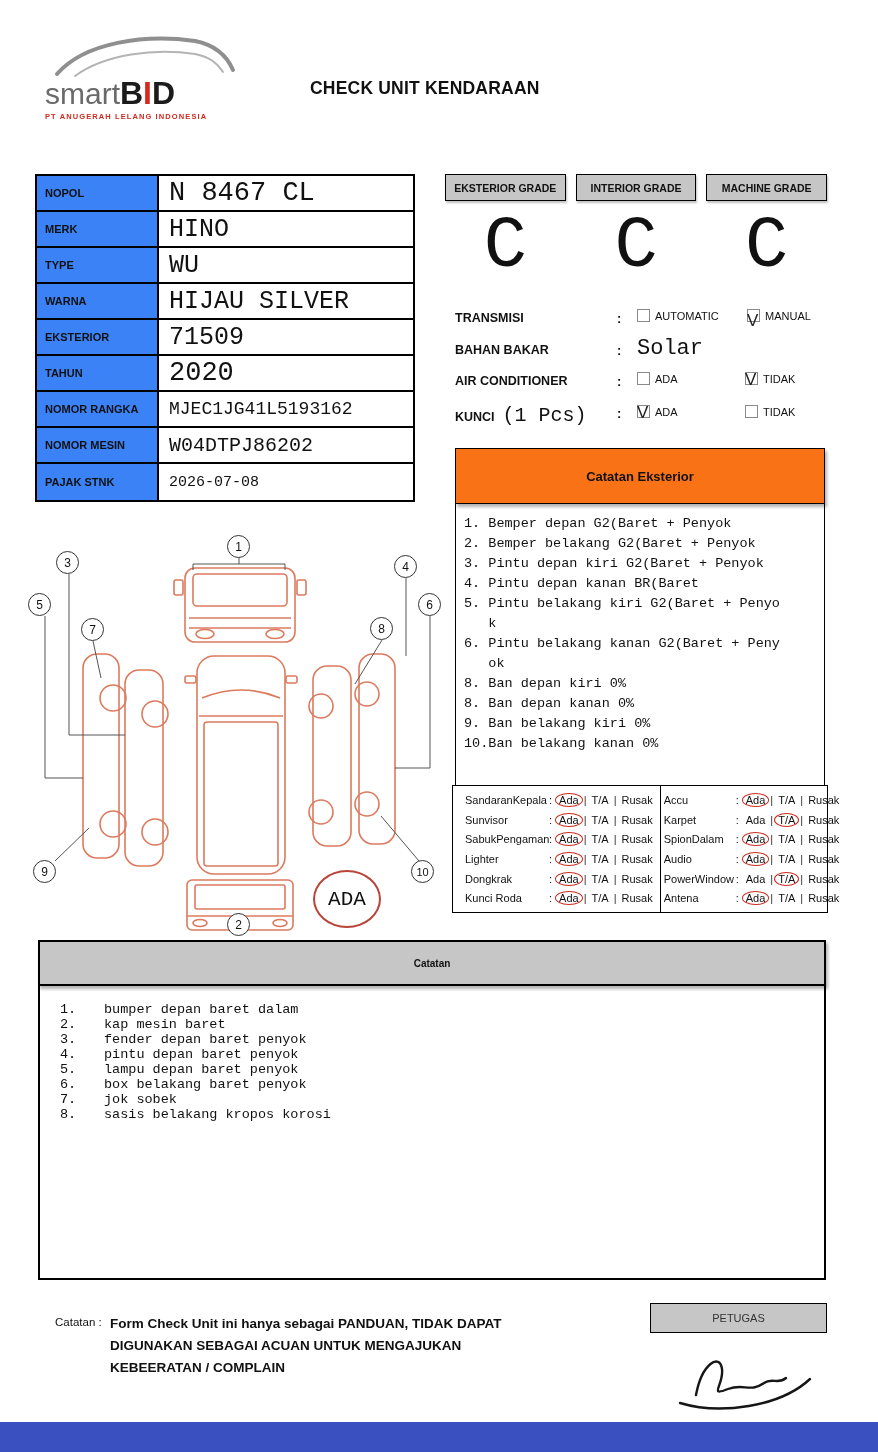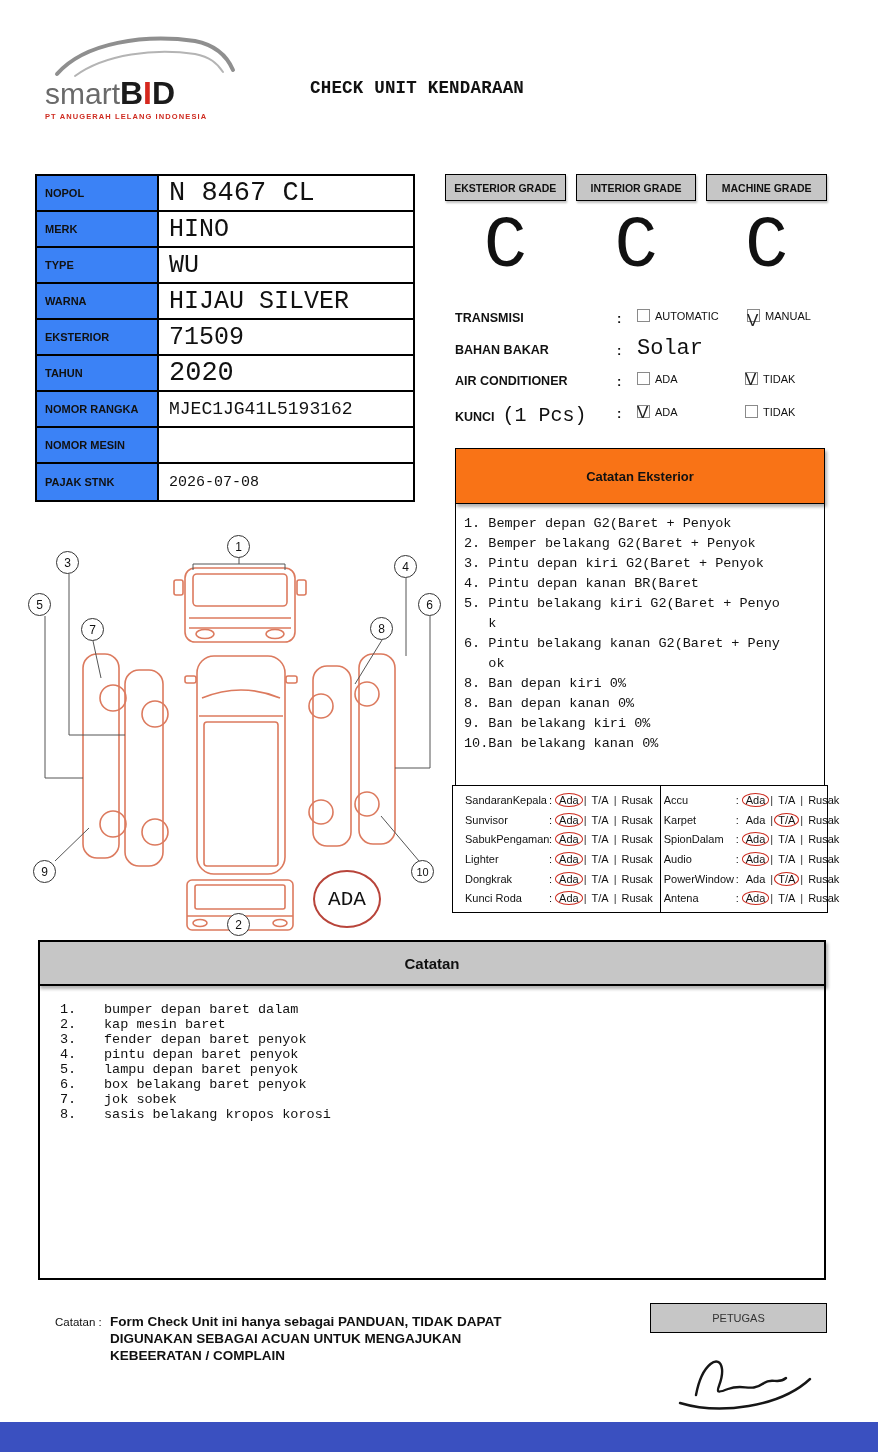--- a/index.html
+++ b/index.html
@@ -10,21 +10,21 @@
   .mono { font-family:"Liberation Mono","DejaVu Sans Mono",monospace; }
 
   
   .logo { left:45px; top:28px; width:200px; }
   .logo-text { margin-top:-10px; line-height:1; white-space:nowrap; }
   .logo-smart { font-size:30px; color:#6a6a6a; }
   .logo-b, .logo-d { font-size:32px; font-weight:bold; color:#1b1b1b; }
   .logo-i { font-size:32px; font-weight:bold; color:#d6281e; }
   .logo-sub { margin-top:3px; font-size:7.5px; font-weight:bold; color:#cf2b20; letter-spacing:1.1px; }
 
-  .page-title { left:310px; top:78px; font-size:17.5px; font-weight:bold; letter-spacing:.2px;font-family:Liberation Mono, monospace; }
+  .page-title { left:310px; top:78px; font-size:17.5px; font-weight:bold; letter-spacing:.2px; }
 
   
   .vtable { left:35px; top:174px; width:380px; border:2px solid #000; }
   .vrow { display:flex; height:36px; border-bottom:2px solid #000; }
   .vrow:last-child { border-bottom:none; }
   .vlabel { width:122px; background:#3b82f6; border-right:2px solid #000;
             font-size:11px; font-weight:bold; display:flex; align-items:center; padding-left:8px; }
   .vvalue { flex:1; display:flex; align-items:center; padding-left:10px; }
   .fs27{font-size:27px} .fs25{font-size:25px} .fs21{font-size:15px} .fs20{font-size:20px} .fs18{font-size:18px}
 
@@ -66,31 +66,31 @@
   .eq-row { display:flex; align-items:center; height:19.7px; white-space:nowrap; }
   .eq-label { width:84px; overflow:hidden;margin-left:9px; }
   .eq-label-r { width:72px; overflow:hidden; }
   .eq-colon { padding:0 3px 0 0; }
   .opt { padding:0 3px; border:1.6px solid transparent; border-radius:50%; }
   .opt.circled { border-color:#cc2a1e; }
   .pipe { padding:0 1px; color:#333; }
 
   
   .cat-box { left:38px; top:940px; width:788px; }
-  .cat-head { height:46px; background:#c6c6c6; border:2px solid #000; font-size:15px; font-weight:bold;
+  .cat-head { height:46px; background:#c6c6c6; border:2px solid #000; font-size:10px; font-weight:bold;
               display:flex; align-items:center; justify-content:center; box-shadow:2px 3px 3px rgba(0,0,0,.3); }
   .cat-body { border:2px solid #000; border-top:none; height:294px; padding:16px 20px;
               font-size:13.5px; line-height:15px; }
   .cat-line { display:flex; }
   .cat-num { width:44px; }
 
   
   .foot-label { left:55px; top:1316px; font-size:11.5px; }
   .foot-note { left:110px; top:1313px; width:460px; font-size:13.5px; font-weight:bold;
-               line-height:17px; white-space:pre-line; }
+               line-height:22px; white-space:pre-line; }
   .petugas { left:650px; top:1303px; width:177px; }
   .petugas-head { height:30px; background:#c6c6c6; border:1.5px solid #000; font-size:11px; color:#333;
                   display:flex; align-items:center; justify-content:center; }
   .bottom-bar { left:0; top:1422px; width:878px; height:30px; background:#3a50c0; }
 </style>
 </head>
 <body>
 
 <div class="page">
 
@@ -131,20 +131,21 @@
     <div class="vrow">
       <div class="vlabel">TAHUN</div>
       <div class="vvalue mono fs27">2020</div>
     </div>
     <div class="vrow">
       <div class="vlabel">NOMOR RANGKA</div>
       <div class="vvalue mono fs18">MJEC1JG41L5193162</div>
     </div>
     <div class="vrow">
       <div class="vlabel">NOMOR MESIN</div>
+      <div class="vvalue mono fs20">W04DTPJ86202</div>
     </div>
     <div class="vrow">
       <div class="vlabel">PAJAK STNK</div>
       <div class="vvalue mono fs21">2026-07-08</div>
     </div>
   </div>
 
   <div class="abs gtable">
     <div class="gcol">
       <div class="ghead">EKSTERIOR GRADE</div>

